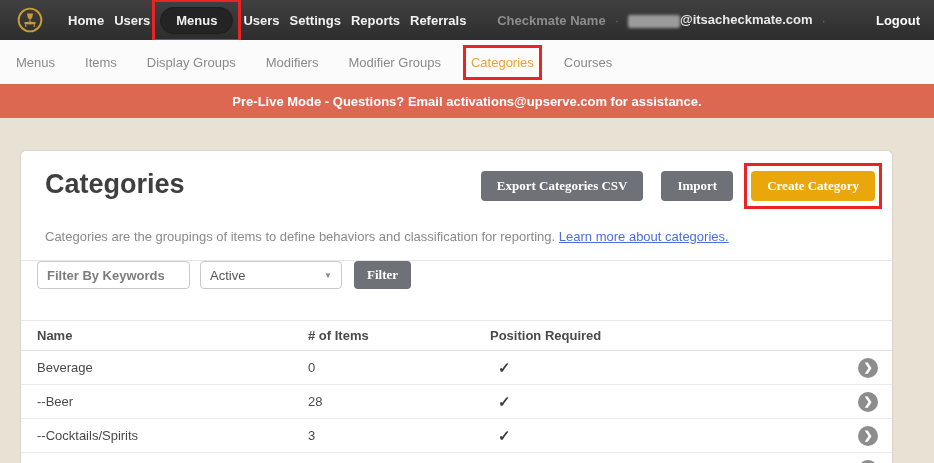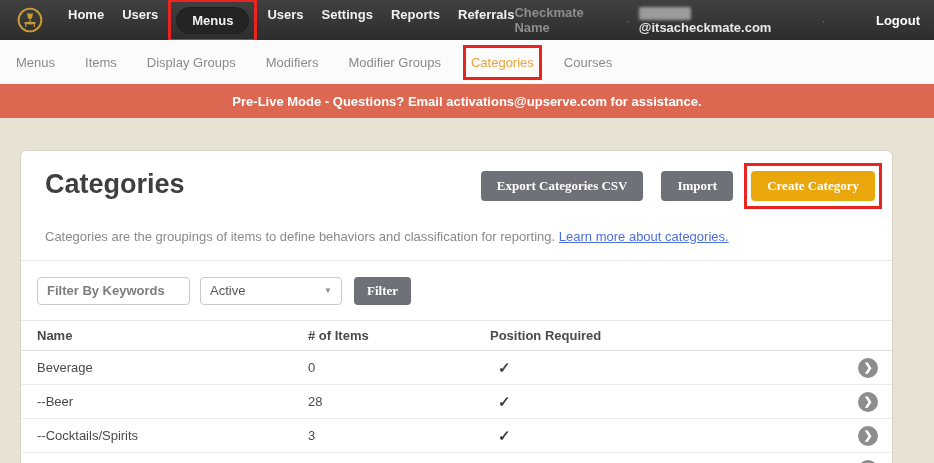--- a/index.html
+++ b/index.html
@@ -11,21 +11,21 @@
   }
 
   
   .topnav {
     position:absolute; top:0; left:0; width:934px; height:40px;
     background:linear-gradient(#404040,#2d2d2d);
     display:flex; align-items:center;
     color:#fff; font-size:13px; font-weight:bold;
   }
   .logo { margin-left:16px; width:28px; height:28px; flex:0 0 auto; }
-  .topnav-items { display:flex; align-items:flex-start; margin-left:24px; gap:18px; }
+  .topnav-items { display:flex; align-items:center; margin-left:24px; gap:10px; }
   .topnav-item { color:#f2f2f2; cursor:pointer; white-space:nowrap; }
   .topnav-item.active-pill {
     background:#242424; border:1px solid #1d1d1d; border-radius:15px;
     padding:5px 15px; position:relative;
   }
   .anno-box { position:absolute; border:3px solid #e8261f; pointer-events:none; }
   .anno-menus { left:-9px; right:-9px; top:-9px; bottom:-9px; }
   .topnav-account {
     margin-left:auto; margin-right:14px; display:flex; align-items:center; gap:9px;
   }
@@ -75,21 +75,21 @@
   .btn-gold { background:#e9a70b; }
   .create-wrap { position:relative; }
   .anno-create { left:-7px; right:-7px; top:-8px; bottom:-8px; }
 
   .card-desc { margin:22px 24px 16px 24px; font-size:13px; color:#8a8a8a; }
   .card-desc a { color:#4a6ee0; text-decoration:underline; cursor:pointer; }
 
   
   .filter-section {
     border-top:1px solid #e7e7e7; height:60px;
-    display:flex; align-items:center; padding:0 16px;
+    display:flex; padding:0 16px;
   }
   .keyword-input {
     width:153px; height:28px; border:1px solid #c9c9c9; border-radius:4px;
     padding:0 9px; font-family:"Liberation Sans", sans-serif; font-size:13px;
   }
   .keyword-input::placeholder { color:#7d7d7d; font-weight:bold; opacity:1; }
   .status-select {
     margin-left:10px; width:142px; height:28px; border:1px solid #c9c9c9;
     border-radius:4px; background:#fff; display:flex; align-items:center;
     padding:0 9px; font-size:13px; color:#555; cursor:pointer; position:relative;

